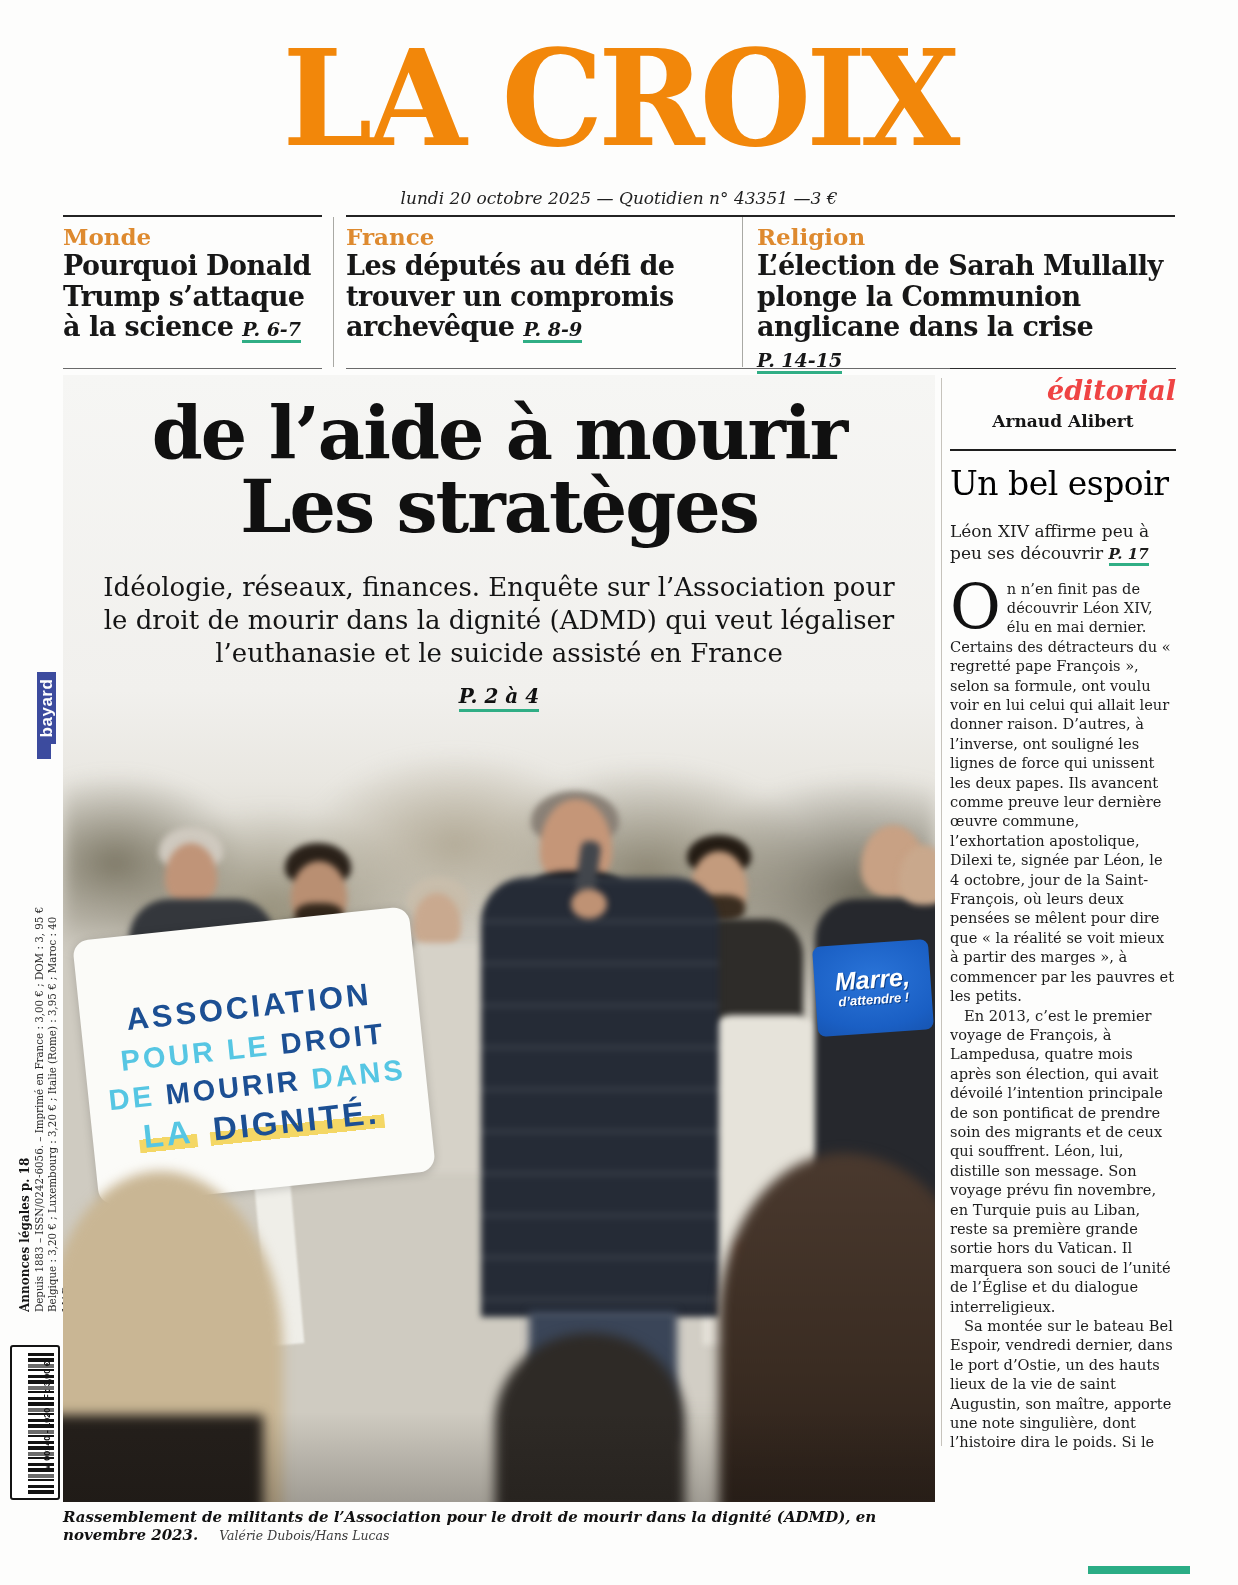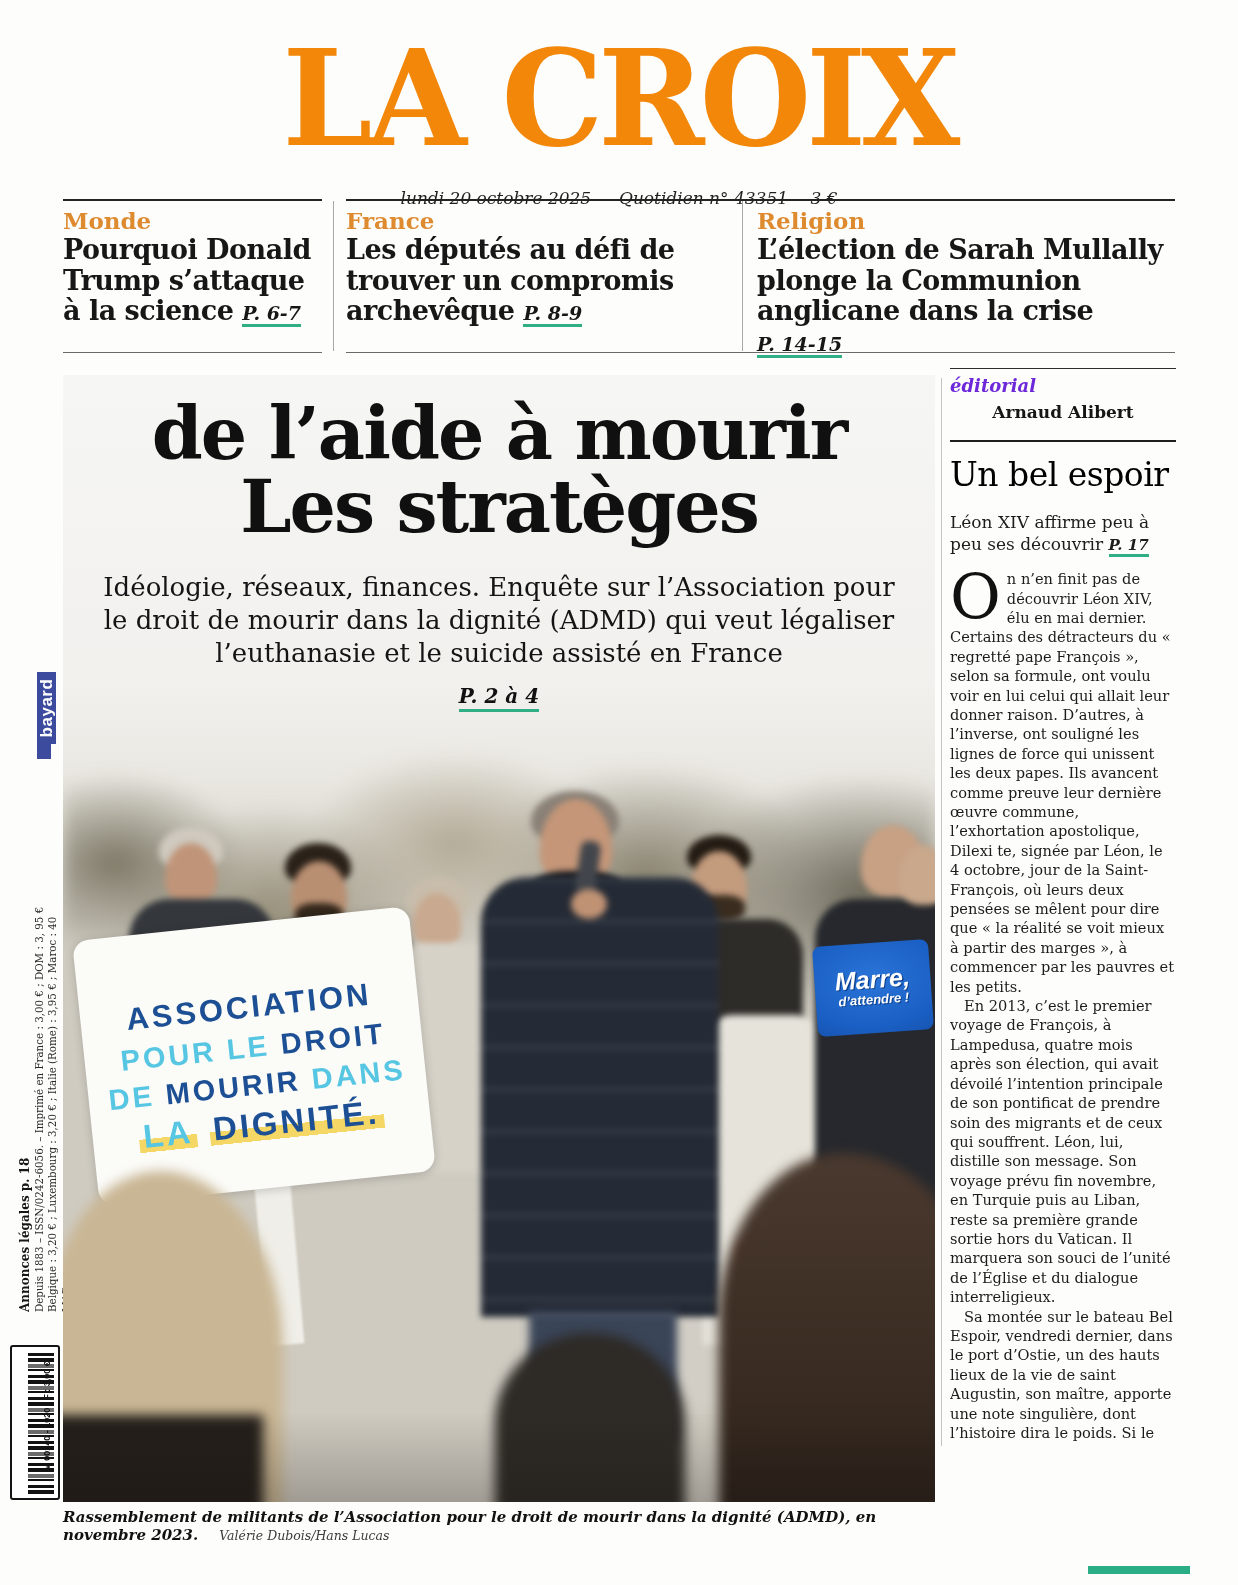--- a/index.html
+++ b/index.html
@@ -15,21 +15,21 @@
   .masthead-title {
     font-family:"DejaVu Serif", serif; font-weight:bold; font-size:128px; line-height:1;
     color:#F2870A; letter-spacing:-5px; transform:scaleY(1.04); display:inline-block;
   }
   .dateline {
     position:absolute; left:0; top:188px; width:100%; text-align:center;
     font-style:italic; font-size:17px; color:#1f1f1f;
   }
 
   
-  .teasers { position:absolute; left:63px; top:199px; width:1112px; height:154px; }
+  .teasers { position:absolute; left:63px; top:215px; width:1112px; height:154px; }
   .teaser { position:absolute; top:0; height:154px; border-top:2px solid #232323; border-bottom:1px solid #6a6a6a; padding-top:8px; }
   .teaser-1 { left:0; width:259px; }
   .teaser-2 { left:283px; width:430px; }
   .teaser-3 { left:694px; width:418px; }
   .vdiv { position:absolute; top:2px; width:1px; height:150px; background:#a9a9a4; }
   .vdiv-1 { left:270px; } .vdiv-2 { left:679px; }
   .kicker { font-weight:bold; font-size:23px; color:#DE8A2F; line-height:1.05; margin-bottom:2px; }
   .teaser-hl { font-weight:bold; font-size:27px; line-height:1.13; color:#171717; letter-spacing:-0.5px; }
   .pref {
     font-style:italic; font-weight:bold; font-size:19px; letter-spacing:0;
@@ -131,21 +131,21 @@
     border-bottom:3px solid #30AE85; padding-bottom:1px; color:#111; }
 
   
   .caption { position:absolute; left:63px; top:1508px; width:880px; font-size:15px; line-height:1.2; }
   .caption .cap-main { font-weight:bold; font-style:italic; color:#111; }
   .caption .cap-credit { font-style:italic; font-size:12.5px; color:#3c3c3c; margin-left:21px; }
 
   
   .edit-divider { position:absolute; left:941px; top:378px; width:1px; height:1068px; background:#c6c3bc; }
   .editorial { position:absolute; left:950px; top:368px; width:226px; border-top:1px solid #2b2b2b; padding-top:8px; }
-  .edit-label { text-align:left; font-style:italic; font-weight:bold; font-size:18px; color:#6d28d9; line-height:1.05; }
+  .edit-label { text-align:right; font-style:italic; font-weight:bold; font-size:27px; color:#ef4444; line-height:1.05; }
   .edit-author { text-align:center; font-weight:bold; font-size:17px; color:#161616; margin-top:6px; }
   .edit-rule { width:100%; height:2px; background:#1e1e1e; margin-top:18px; }
   .edit-title { font-size:33px; line-height:1.05; color:#000000; margin-top:16px; letter-spacing:-0.5px; }
   .edit-standfirst { margin-top:18px; font-size:17px; line-height:1.3; color:#1d1d1d; }
   .edit-standfirst .pref { font-size:15px; }
   .edit-body { margin-top:14px; height:874px; overflow:hidden; font-size:14.6px; line-height:19.4px; color:#1c1c1c; text-align:left; }
   .edit-body p { margin:0; }
   .edit-body p + p { text-indent:14px; }
   .dropcap { float:left; font-size:62px; line-height:52px; padding:2px 6px 0 0; font-weight:normal; color:#111; }
   .teal-bar { position:absolute; left:1088px; top:1566px; width:102px; height:8px; background:#2BAD85; }

